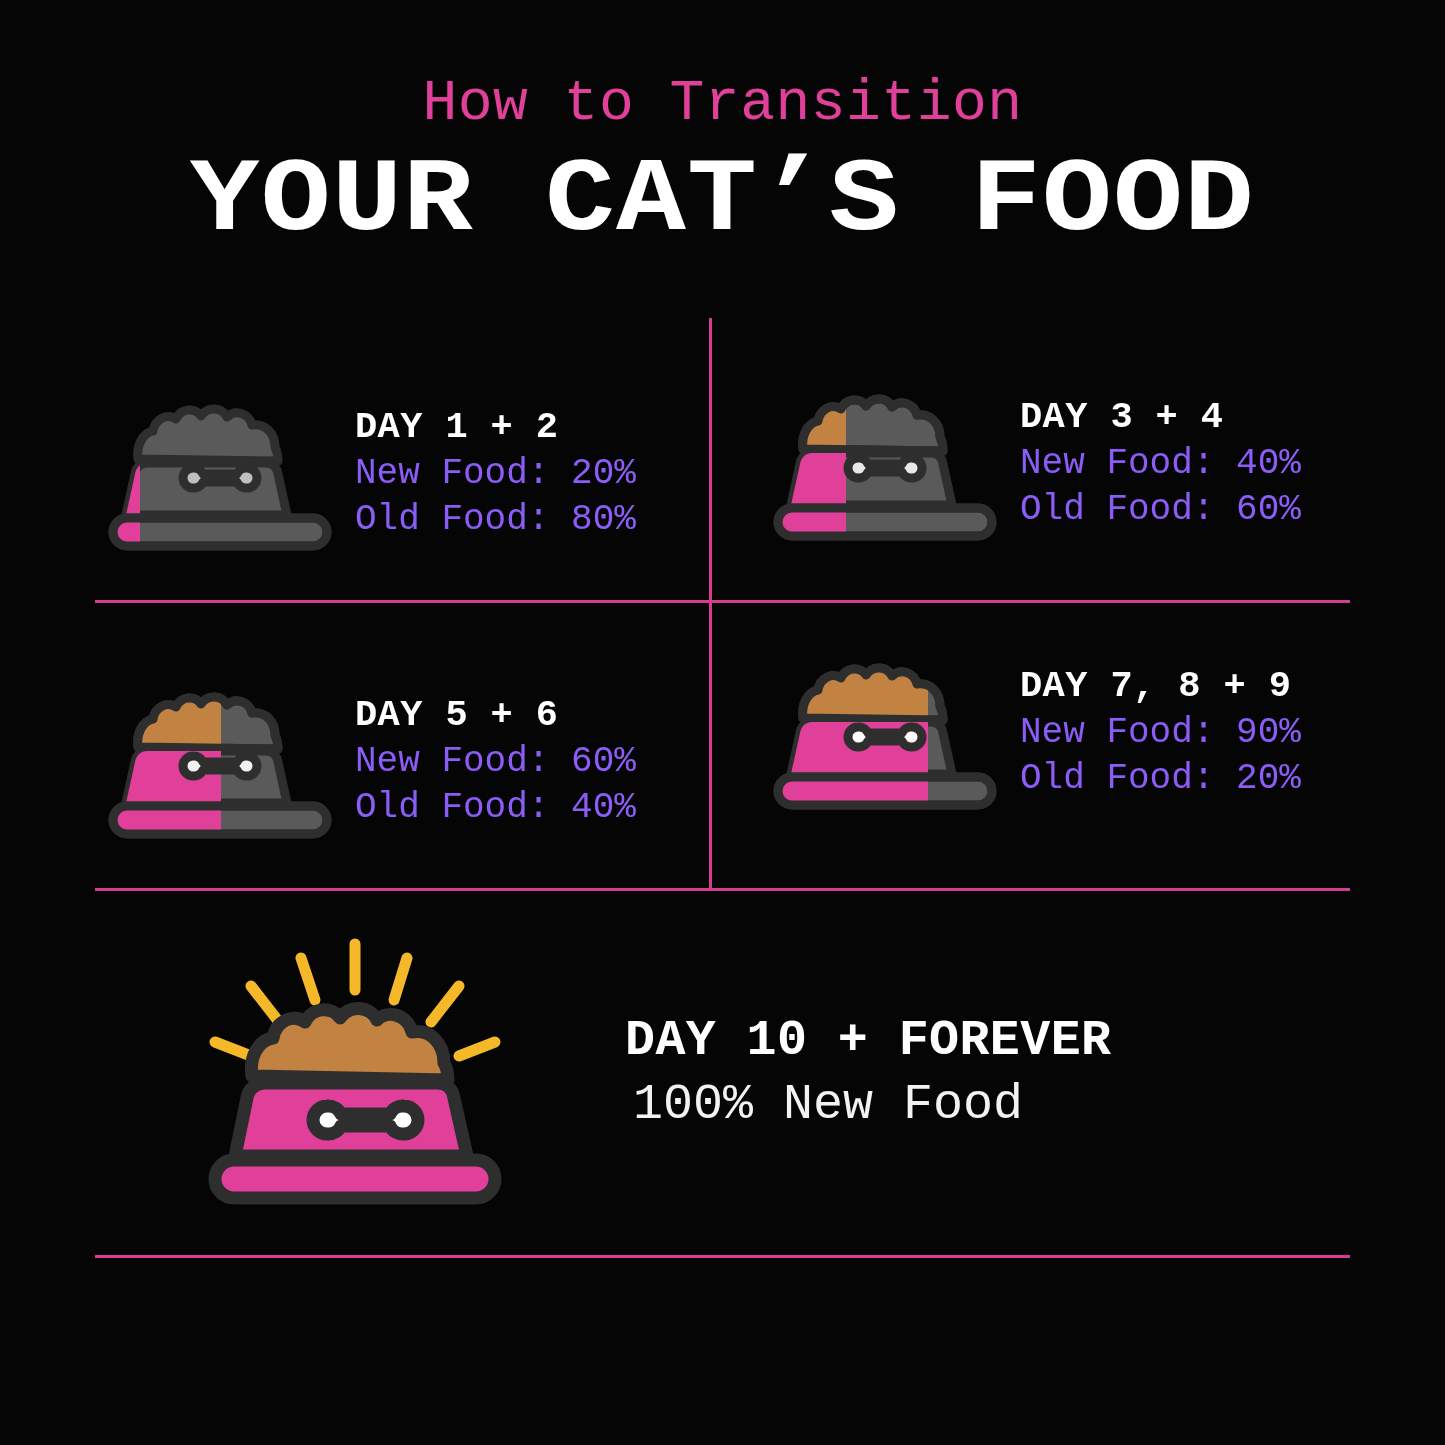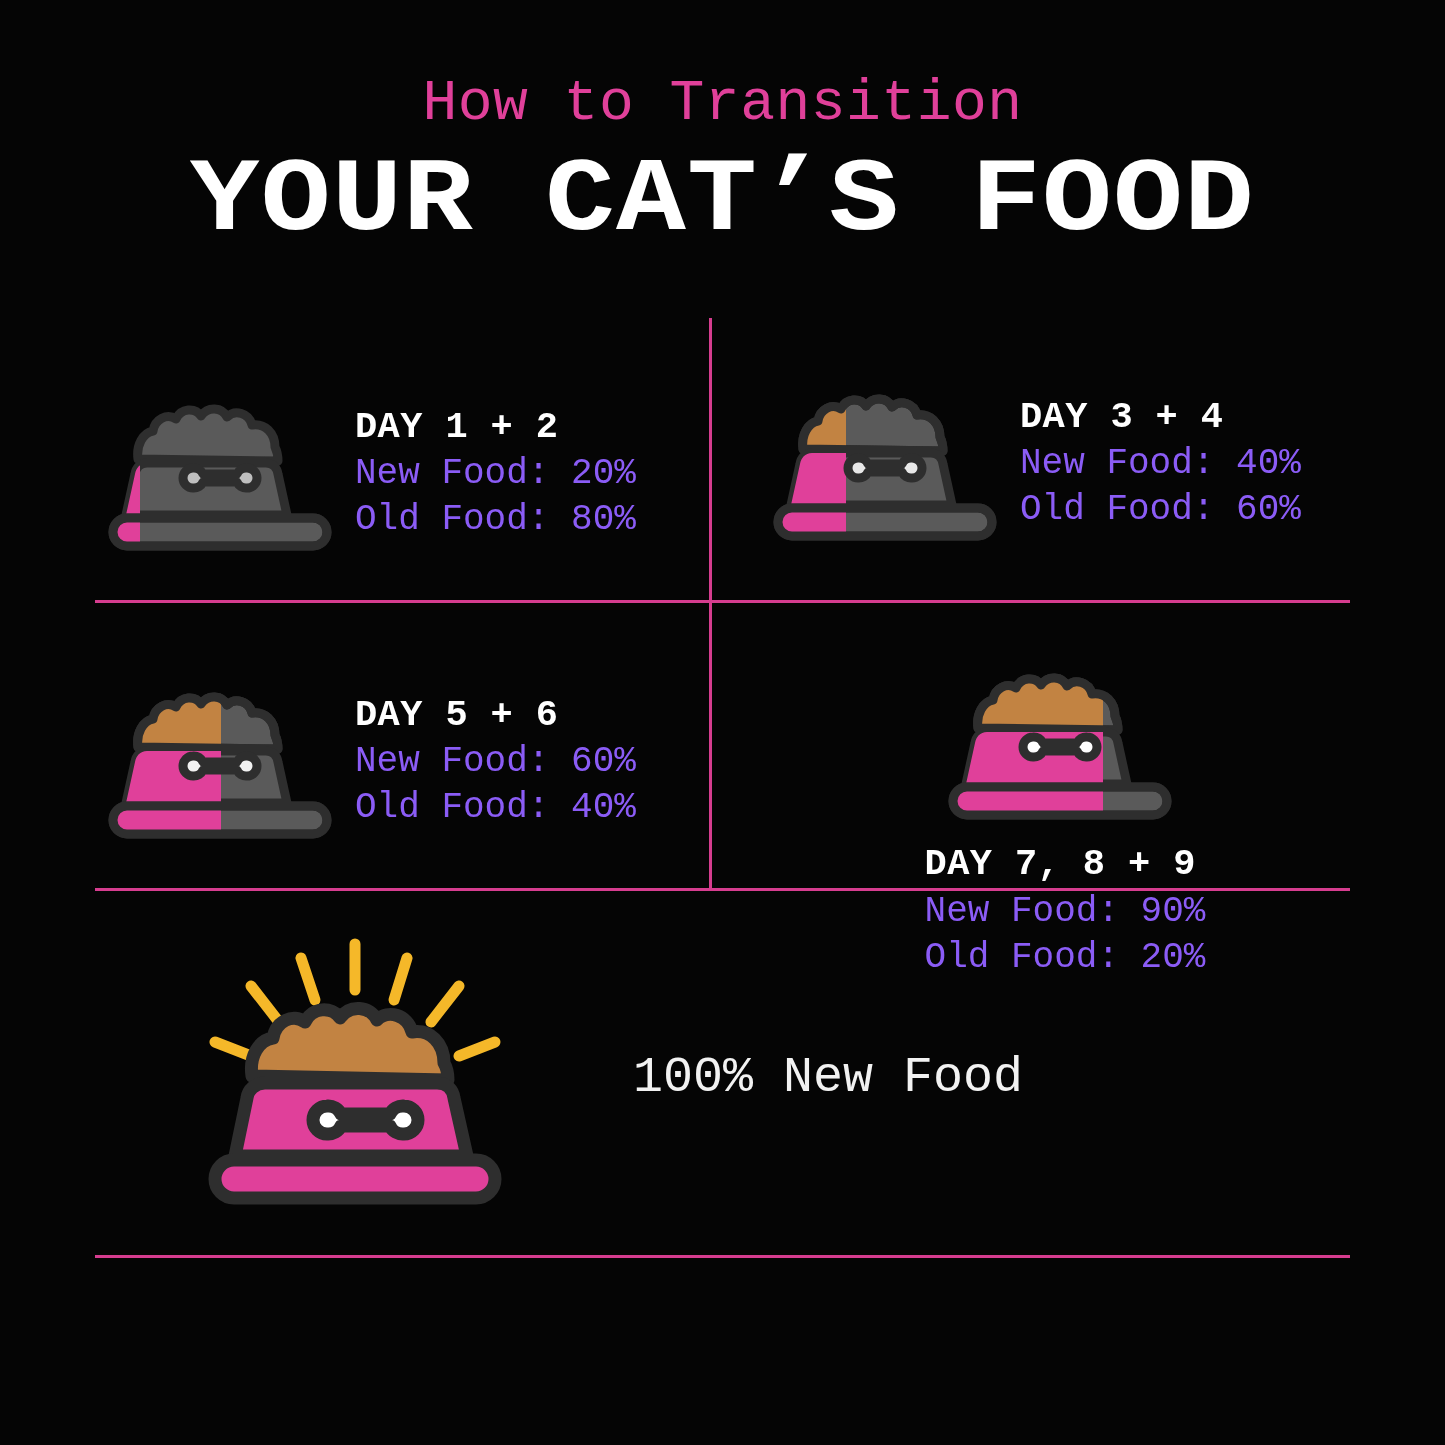--- a/index.html
+++ b/index.html
@@ -63,21 +63,21 @@
 
   
   .quad {
     position: absolute;
     display: flex;
     align-items: center;
   }
   #quad-0 { left: 95px;  top: 360px; width: 610px; height: 230px; }
   #quad-1 { left: 760px; top: 350px; width: 600px; height: 230px; }
   #quad-2 { left: 95px;  top: 648px; width: 610px; height: 230px; }
-  #quad-3 { left: 760px; top: 644px; width: 600px; height: 230px; flex-direction: column; }
+  #quad-3 { left: 760px; top: 619px; width: 600px; height: 230px; }
 
   .quad-icon {
     flex: 0 0 auto;
     width: 250px;
     display: flex;
     justify-content: center;
     align-items: center;
   }
   .quad-text {
     flex: 1 1 auto;
@@ -359,18 +359,19 @@
         <path d="M90,155 L262,155 C272,155 278,162 279,170 L292,228 L60,228 L72,170 C73,162 80,155 90,155 Z" fill="#E0409A" stroke="#2E2E2E" stroke-width="13" stroke-linejoin="round"></path>
 
         <g>
           <path d="M138,192 a14,14 0 0 1 14,-14 a14,14 0 0 1 14,8 h49 a14,14 0 0 1 14,-8 a14,14 0 0 1 14,14 a14,14 0 0 1 -14,14 a14,14 0 0 1 -14,-8 h-49 a14,14 0 0 1 -14,8 a14,14 0 0 1 -14,-14 Z" fill="#FFFFFF" stroke="#2E2E2E" stroke-width="13" stroke-linejoin="round"></path>
         </g>
 
         <rect x="40" y="232" width="280" height="38" rx="19" fill="#E0409A" stroke="#2E2E2E" stroke-width="13"></rect>
       </svg>
     </div>
     <div id="final-text">
+      <div class="final-day">DAY 10 + FOREVER</div>
       <div class="final-sub">100% New Food</div>
     </div>
   </div>
 
 
 </div>
 
 </body></html>

